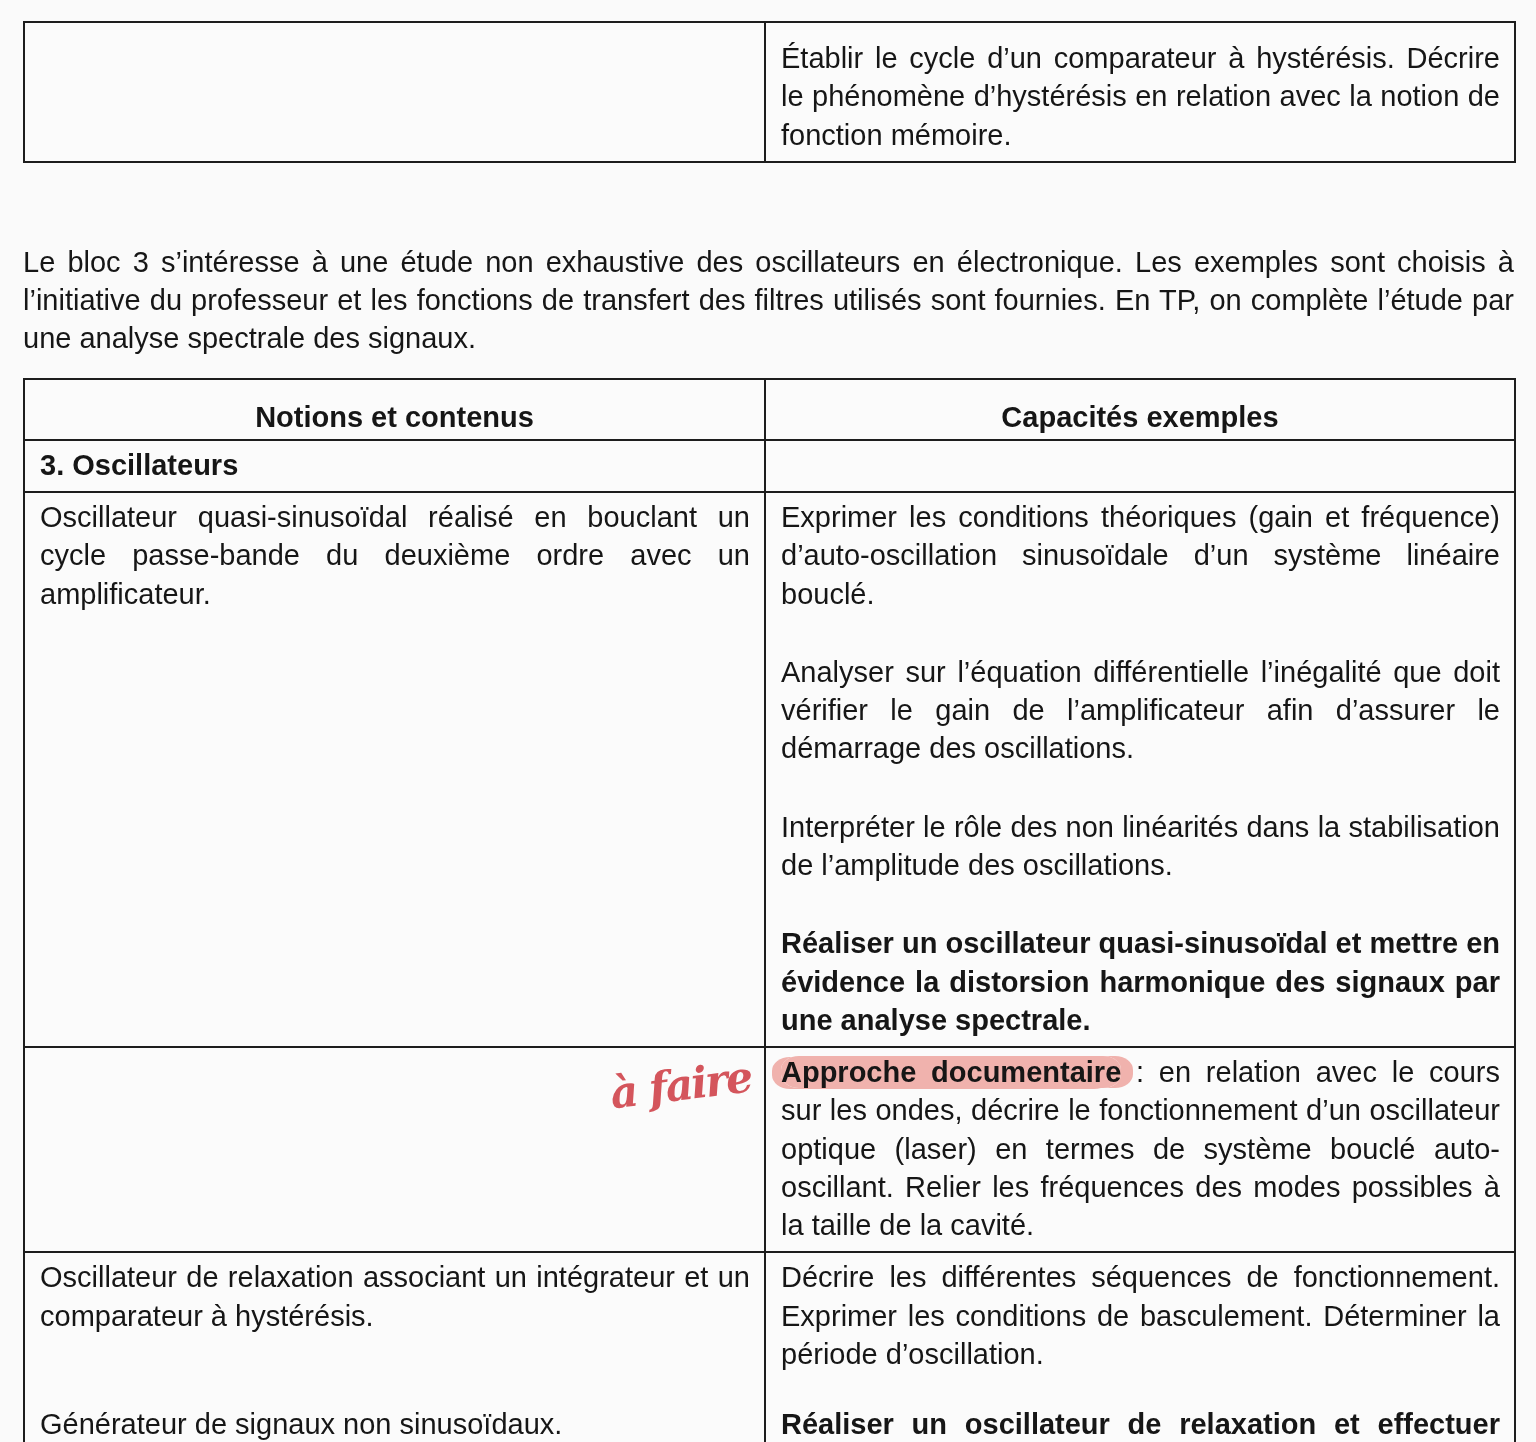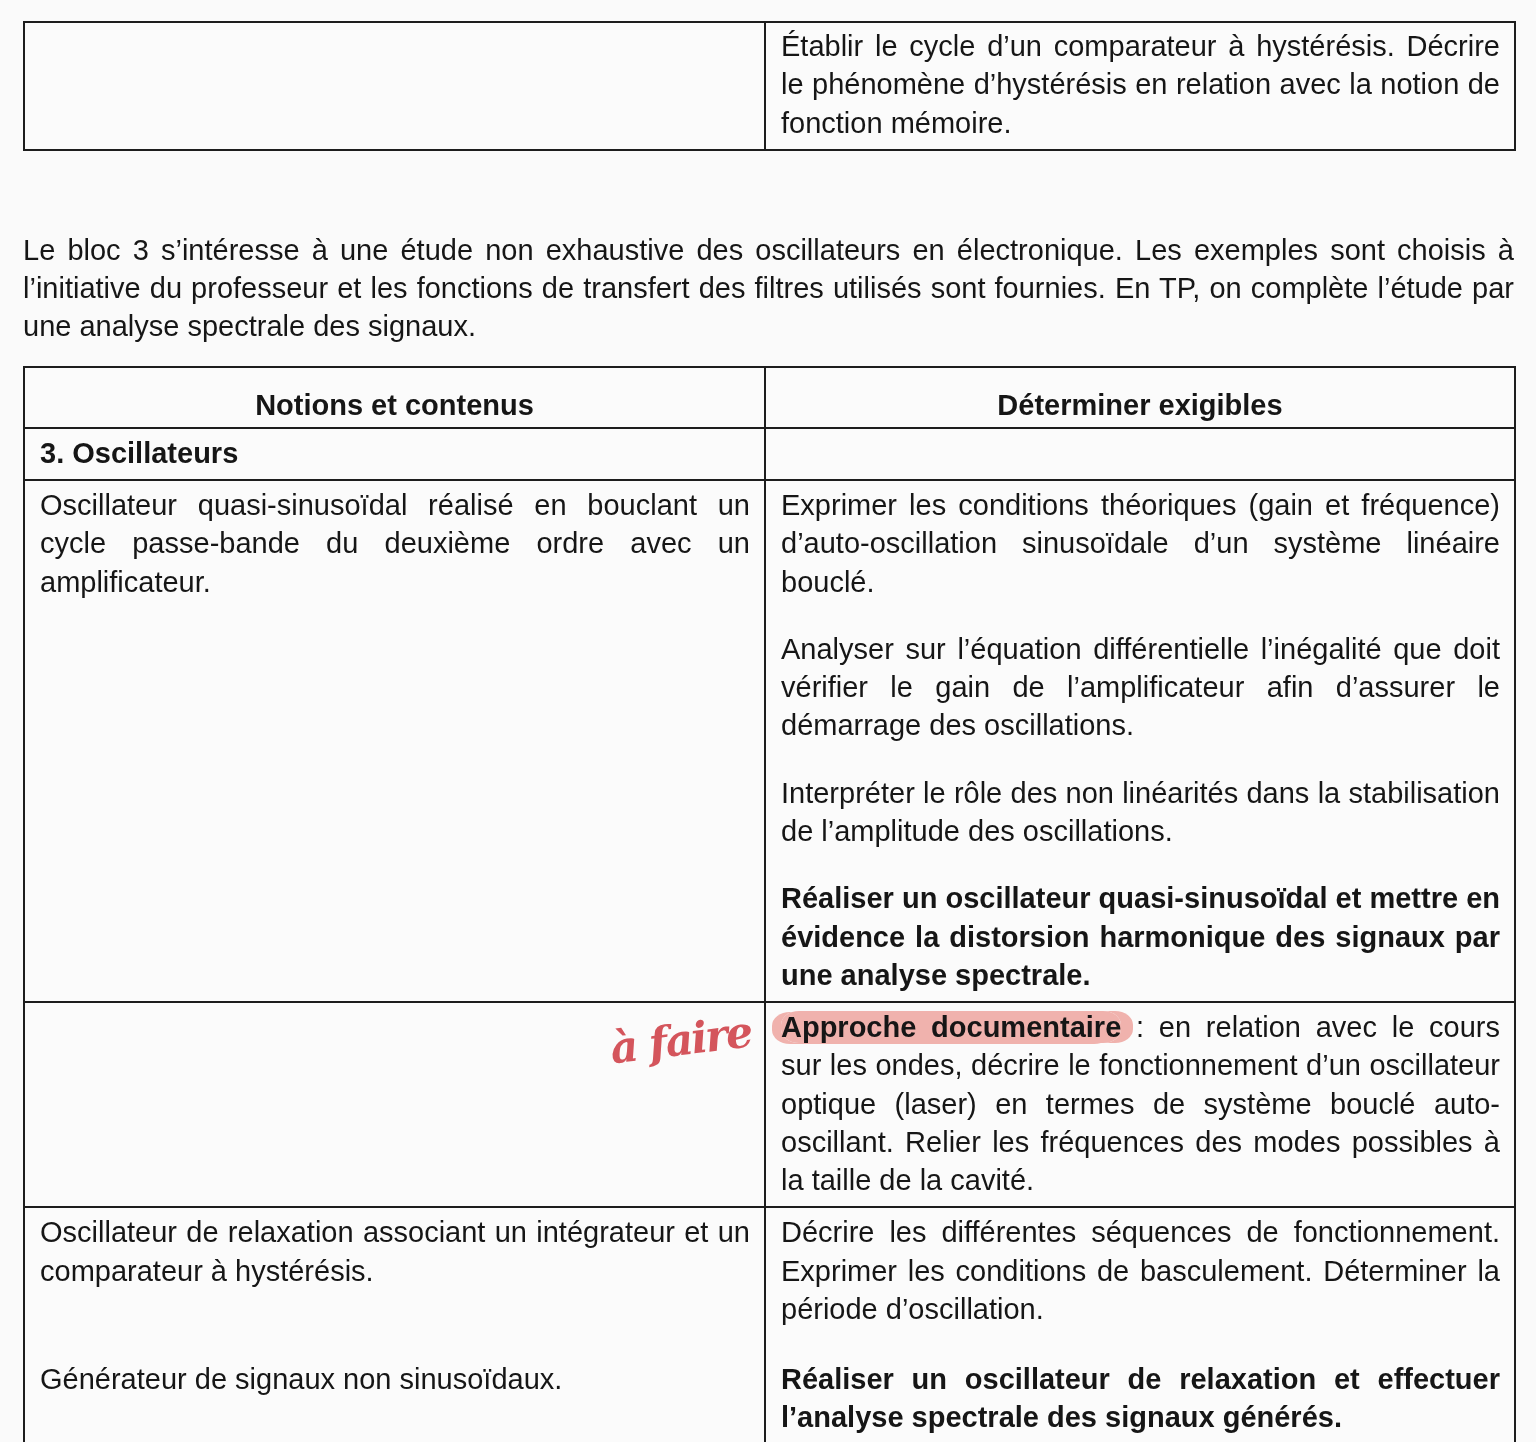--- a/index.html
+++ b/index.html
@@ -29,21 +29,21 @@
   .doc-table td, .doc-table th {
     border: 2px solid #1d1d1d;
     vertical-align: top;
     padding: 5px 14px 7px 15px;
     text-align: justify;
   }
   .doc-table col.c-left  { width: 741px; }
   .doc-table col.c-right { width: 750px; }
 
   
-  .top-table td { height: 98px; padding-top: 4px; }
+  .top-table td { height: 98px; padding-top: 16px; }
 
   
   .intro {
     margin: 80px 0 0 0;
     width: 1491px;
     text-align: justify;
   }
 
   
   .main-table { margin-top: 20px; }
@@ -53,21 +53,21 @@
     padding: 18px 6px 3px 6px;
   }
   .section-cell {
     font-weight: bold;
     text-align: left;
     padding-top: 2px;
     padding-bottom: 3px;
     margin-top: 44px;
   }
   .cell p { margin: 0; }
-  .cell p + p { margin-top: 29px; }
+  .cell p + p { margin-top: 40px; }
   .bold-p { font-weight: bold; }
   .rel { position: relative; }
 
   .mt-left  { margin-top: 70px !important; }
   .mt-right { margin-top: 32px !important; }
 
   
   .marker {
     background: #f0b2ad;
     border-radius: 18px / 14px;
@@ -114,21 +114,21 @@
 
   <table class="doc-table main-table">
     <colgroup>
         <col class="c-left">
         <col class="c-right">
       </colgroup>
 
     <tbody>
         <tr>
       <th>Notions et contenus</th>
-      <th>Déterminer exigibles</th>
+      <th>Capacités exemples</th>
     </tr>
 
     <tr>
       <td class="section-cell">3. Oscillateurs</td>
       <td class="section-cell"></td>
     </tr>
 
     <tr>
       <td class="cell">
         <p>Oscillateur quasi-sinusoïdal réalisé en bouclant un cycle passe-bande du deuxième ordre avec un amplificateur.</p>

